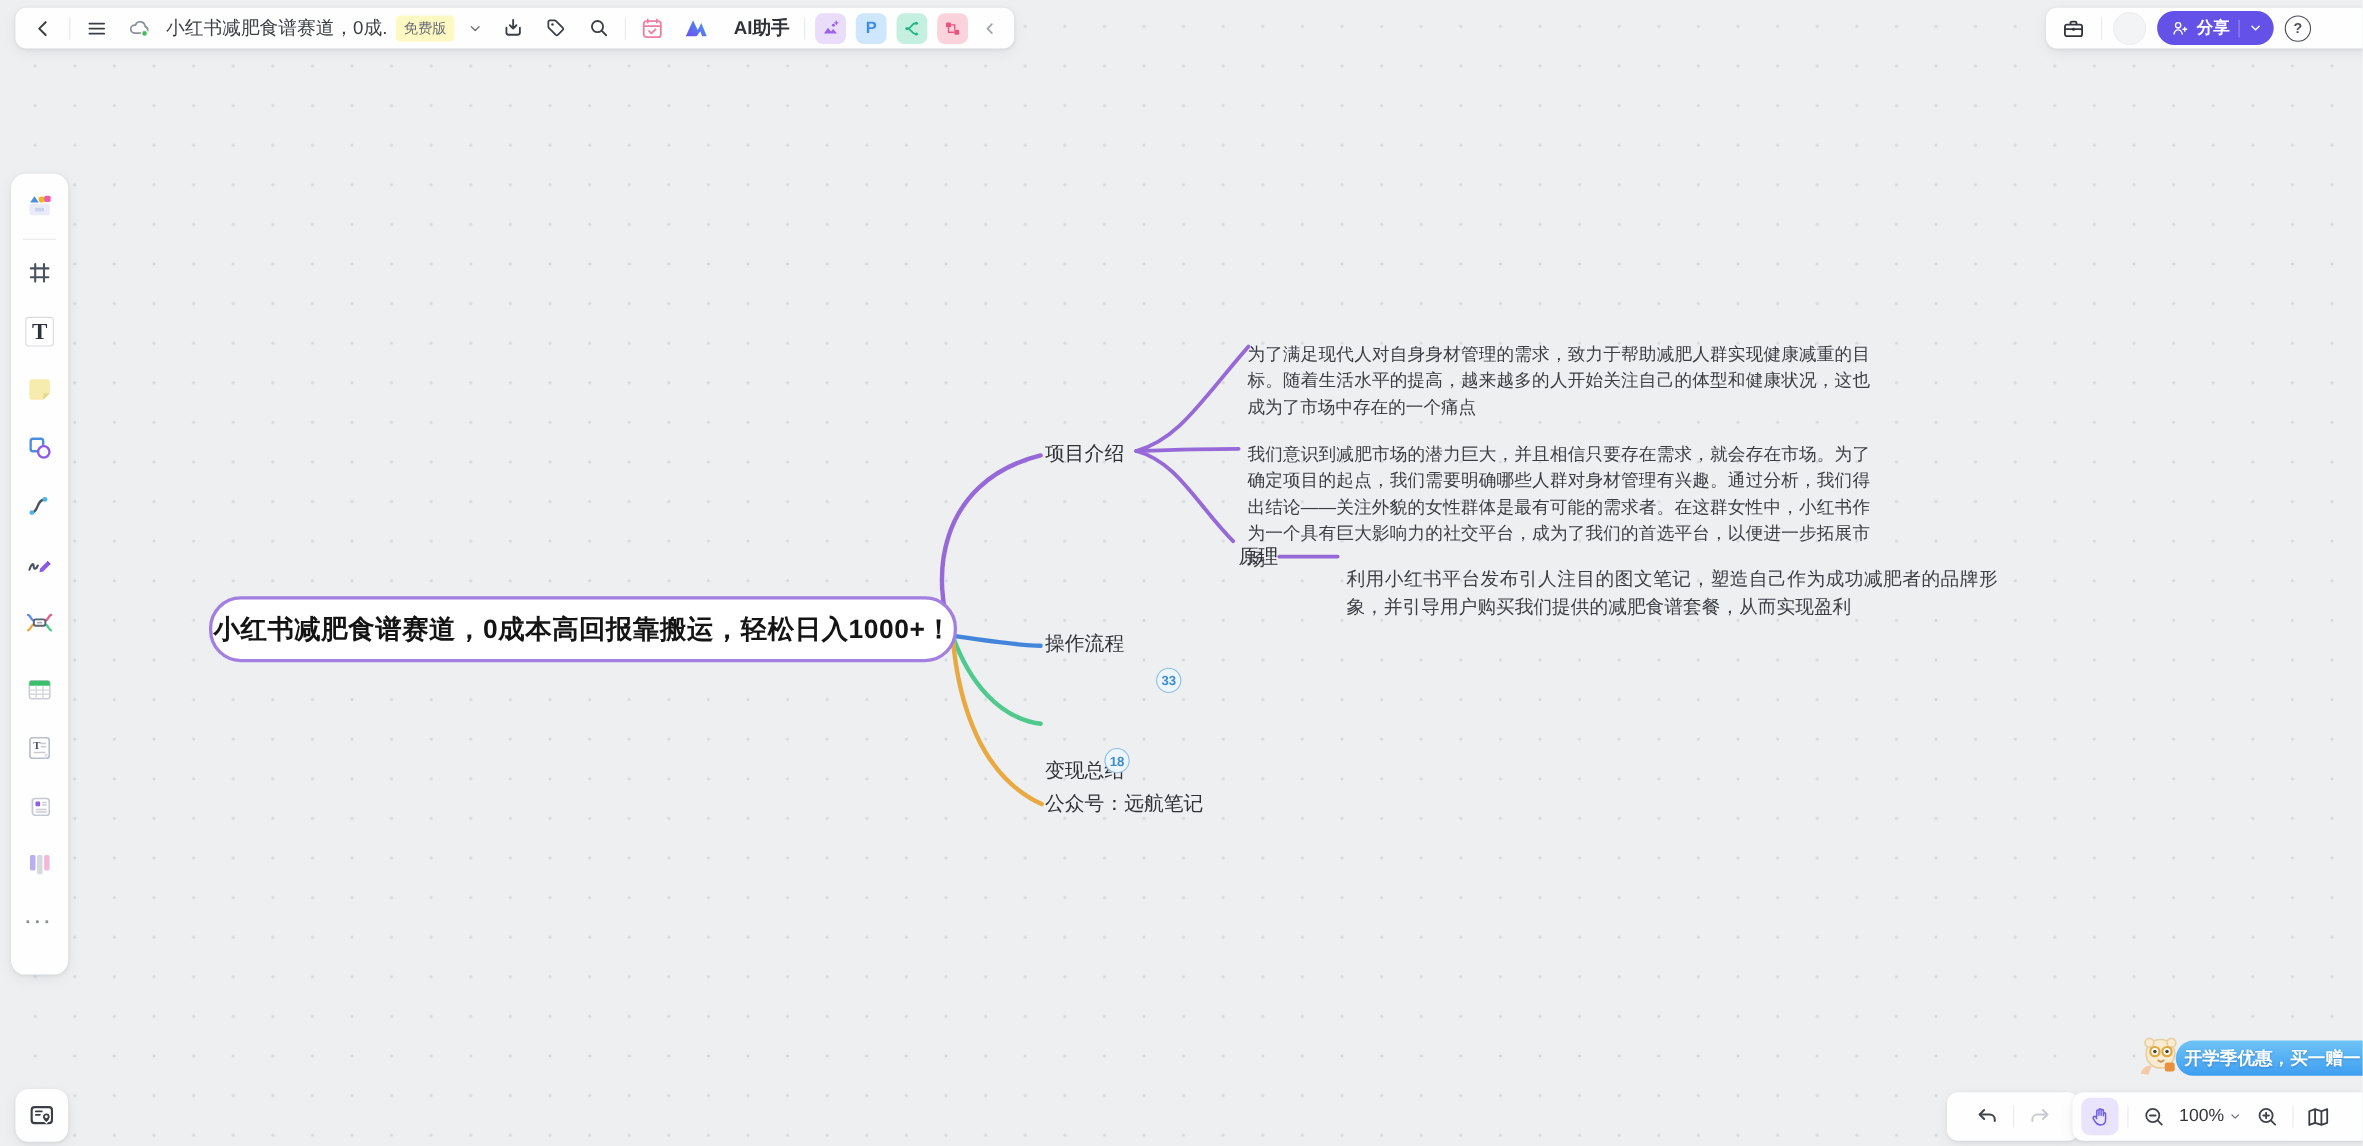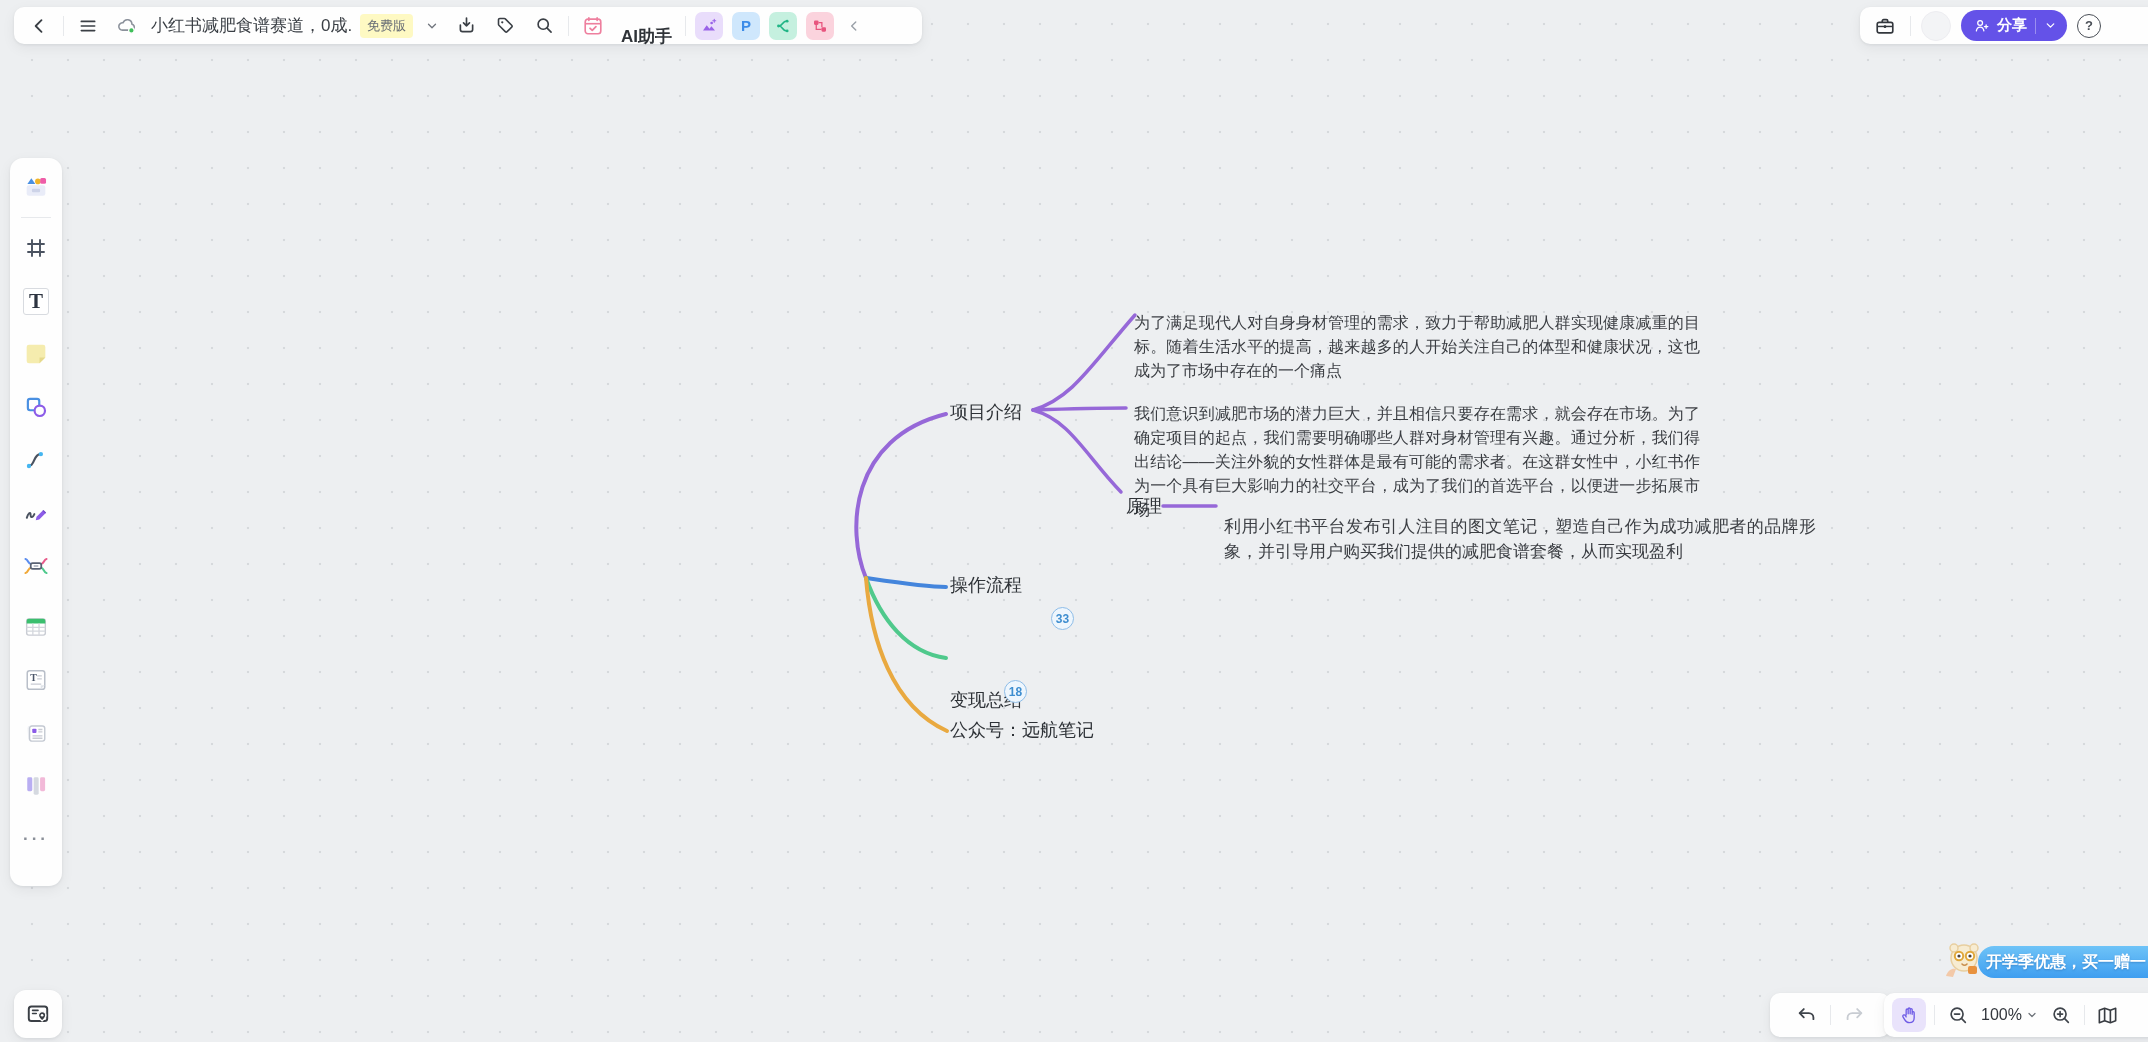--- a/index.html
+++ b/index.html
@@ -71,20 +71,21 @@
     <path d="M866,578 C846,530 850,438 946,414" fill="none" stroke="#9668d8" stroke-width="4" stroke-linecap="round"></path>
     <path d="M1033,410 C1072,399 1092,364 1135,315" fill="none" stroke="#9668d8" stroke-width="3.5" stroke-linecap="round"></path>
     <path d="M1033,410 C1063,409 1094,408 1126,408" fill="none" stroke="#9668d8" stroke-width="3.5" stroke-linecap="round"></path>
     <path d="M1033,410 C1070,420 1086,456 1121,492" fill="none" stroke="#9668d8" stroke-width="3.5" stroke-linecap="round"></path>
     <path d="M1163,506 L1216,506" fill="none" stroke="#9668d8" stroke-width="3.5" stroke-linecap="round"></path>
     <path d="M866,578 C900,583 926,587 946,587" fill="none" stroke="#4485dc" stroke-width="4" stroke-linecap="round"></path>
     <path d="M866,578 C881,620 908,653 946,658" fill="none" stroke="#4fc98c" stroke-width="4" stroke-linecap="round"></path>
     <path d="M866,578 C871,640 892,706 947,731" fill="none" stroke="#e9a940" stroke-width="4" stroke-linecap="round"></path>
   </svg>
 
+  <div class="root-node">小红书减肥食谱赛道，0成本高回报靠搬运，轻松日入1000+！</div>
 
   <div class="mm-label" style="left:950px;top:401px;">项目介绍</div>
   <div class="mm-label" style="left:950px;top:574px;">操作流程</div>
   <div class="mm-badge" style="left:1051px;top:575px;">33</div>
   <div class="mm-label" style="left:950px;top:647px;margin-top:42px;">变现总结</div>
   <div class="mm-badge" style="left:1004px;top:648px;">18</div>
   <div class="mm-label" style="left:950px;top:719px;">公众号：远航笔记</div>
 
   <div class="mm-text" style="left:1134px;top:281px;">为了满足现代人对自身身材管理的需求，致力于帮助减肥人群实现健康减重的目标。随着生活水平的提高，越来越多的人开始关注自己的体型和健康状况，这也成为了市场中存在的一个痛点</div>
   <div class="mm-text" style="left:1134px;top:372px;">我们意识到减肥市场的潜力巨大，并且相信只要存在需求，就会存在市场。为了确定项目的起点，我们需要明确哪些人群对身材管理有兴趣。通过分析，我们得出结论——关注外貌的女性群体是最有可能的需求者。在这群女性中，小红书作为一个具有巨大影响力的社交平台，成为了我们的首选平台，以便进一步拓展市场</div>
@@ -136,21 +137,21 @@
     </div>
     <div class="vdiv"></div>
     <div class="icon-btn">
       <svg width="22" height="22" viewBox="0 0 24 24">
         <rect x="3.5" y="4.5" width="17" height="16" rx="3" fill="#fff" stroke="#ee7f9e" stroke-width="1.8"></rect>
         <path d="M3.5 9.5h17" stroke="#ee7f9e" stroke-width="1.8"></path>
         <path d="M7.5 3v3M16.5 3v3" stroke="#ee7f9e" stroke-width="1.8" stroke-linecap="round"></path>
         <path d="M8.8 14.5l2.4 2.2 4-4" fill="none" stroke="#ee7f9e" stroke-width="1.9" stroke-linecap="round" stroke-linejoin="round"></path>
       </svg>
     </div>
-    <div class="icon-btn" style="width:auto;padding:0 4px;gap:22px;flex-direction:column;">
+    <div class="icon-btn" style="width:auto;padding:0 4px;gap:22px;">
       <svg width="24" height="24" viewBox="0 0 24 24">
         <defs>
             <linearGradient id="aig" x1="0" y1="1" x2="1" y2="0">
           <stop offset="0" stop-color="#6a4df0"></stop>
               <stop offset="1" stop-color="#4aa0f5"></stop>
         </linearGradient>
           </defs>
         <path d="M2.5 19L9 4.5l4.3 8.8L16.6 7l4.9 12h-4.2l-1.6-4.6-3.4 4.6z" fill="url(#aig)"></path>
       </svg>
       <span class="ai-label">AI助手</span>

